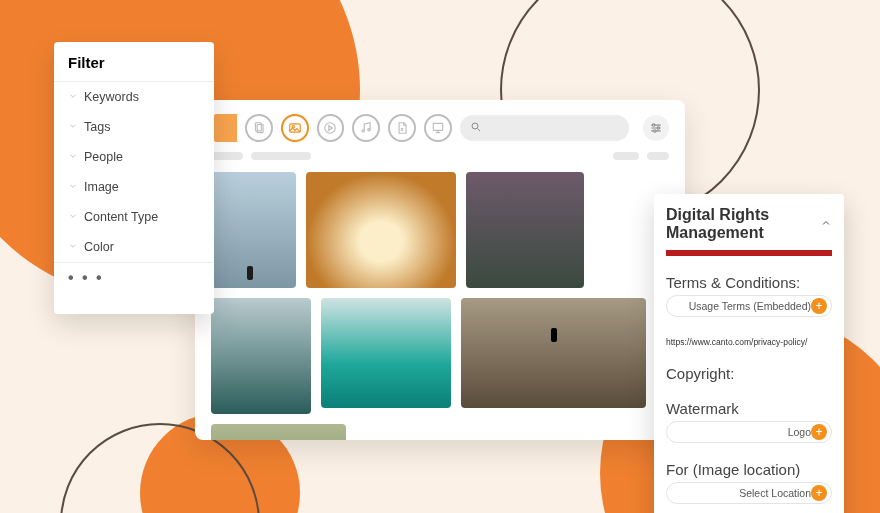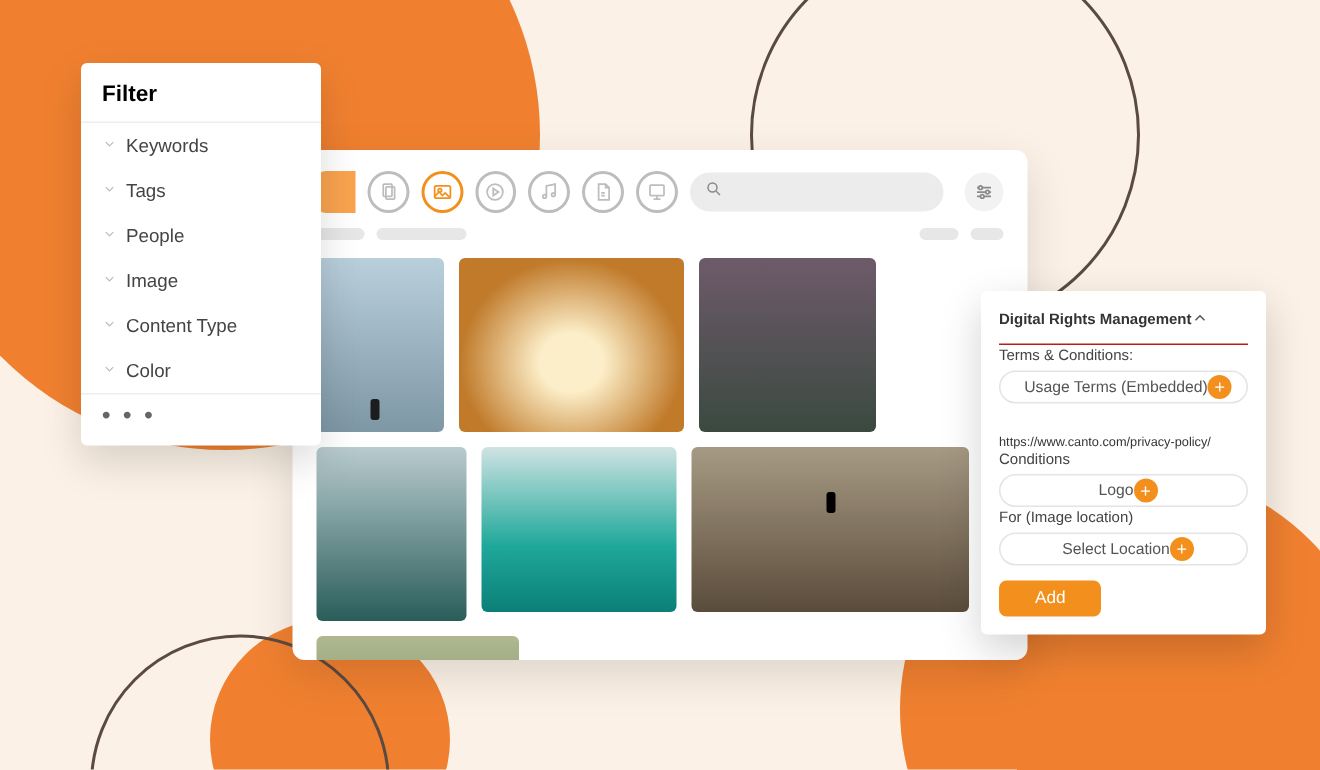--- a/index.html
+++ b/index.html
@@ -57,43 +57,43 @@
   .t3 { width: 118px; background: linear-gradient(#6e5a6a,#3a4a40); }
   .t4 { width: 100px; background: linear-gradient(#b9cbcf,#2a5d5a); }
   .t5 { width: 130px; background: linear-gradient(#cfe3e3,#1fa89a 60%,#0b7f77); }
   .t6 { width: 185px; background: linear-gradient(#a79a84,#5a4c3a); position:relative; }
   .t6::after { content:""; position:absolute; top:30px; left:90px; width:6px; height:14px; background:#000; border-radius:2px; }
   .t7 { width: 135px; background: linear-gradient(#b0b892,#5d7a3e); }
 
   
   .filter-panel {
     position: absolute; top: 42px; left: 54px; width: 160px; background: #fff;
-    border-radius: 4px; box-shadow: 0 10px 28px rgba(0,0,0,.15); padding: 12px 0 8px;
+    border-radius: 4px; box-shadow: 0 10px 28px rgba(0,0,0,.15); padding: 12px 0 25px;
   }
   .filter-title { font-size: 15px; font-weight: 600; padding: 0 14px 10px; }
   .filter-divider { height: 1px; background: #eee; }
   .filter-item {
     display: flex; align-items: center; gap: 6px; padding: 8px 14px;
     font-size: 12.5px; color: #444; cursor: pointer;
   }
   .filter-item .chev { color: #bbb; }
   .filter-item .chev svg { width: 10px; height: 10px; }
   .filter-more { padding: 6px 14px 2px; color: #666; letter-spacing: 2px; font-weight: 700; cursor:pointer; }
 
   
   .drm-panel {
     position: absolute; top: 194px; right: 36px; width: 190px; background: #fff;
     border-radius: 4px; box-shadow: 0 10px 28px rgba(0,0,0,.18); padding: 12px 12px 12px;
     font-size: 11px; color: #333;
   }
-  .drm-head { display: flex; align-items: center; justify-content: flex-start; font-size: 10px; font-weight: 600; padding-bottom: 8px; border-bottom: 1px solid #b91c1c; }
+  .drm-head { display: flex; align-items: center; justify-content: flex-start; font-size: 16px; font-weight: 600; padding-bottom: 8px; border-bottom: 6px solid #b91c1c; }
   .drm-head svg { width: 12px; height: 12px; color: #555; }
-  .drm-label { font-size: 10px; color: #444; margin-top: 2px; margin-bottom: 4px; }
+  .drm-label { font-size: 15px; color: #444; margin-top: 18px; margin-bottom: 4px; }
   .pill {
-    display: flex; align-items: center; justify-content: center;
+    display: flex; align-items: center; justify-content: flex-end;
     border: 1px solid #e4e4e4; border-radius: 13px; height: 22px; padding: 0 4px 0 10px;
     font-size: 10.5px; color: #555;
   }
   .pill .add-dot {
     width: 16px; height: 16px; background: #f3901d; border-radius: 50%;
     display: flex; align-items: center; justify-content: center; color: #fff; font-size: 12px; line-height:1;
   }
   .pill .edit { color: #cfcfcf; }
   .pill .edit svg { width: 11px; height: 11px; }
   .drm-url { font-size: 8.5px; color: #333; margin-top: 20px; word-break: break-all; }
@@ -246,22 +246,23 @@
     </span>
   </div>
 
   <div class="drm-label">Terms &amp; Conditions:</div>
   <div class="pill">
     <span>Usage Terms (Embedded)</span>
     <span class="add-dot">+</span>
   </div>
   <div class="drm-url">https://www.canto.com/privacy-policy/</div>
 
-
-  <div class="drm-label">Conditions</div>
+  <div class="drm-label">Copyright:</div>
+
+  <div class="drm-label">Watermark</div>
   <div class="pill">
     <span>Logo</span>
     <span class="add-dot">+</span>
   </div>
 
   <div class="drm-label">For (Image location)</div>
   <div class="pill">
     <span>Select Location</span>
     <span class="add-dot">+</span>
   </div>

